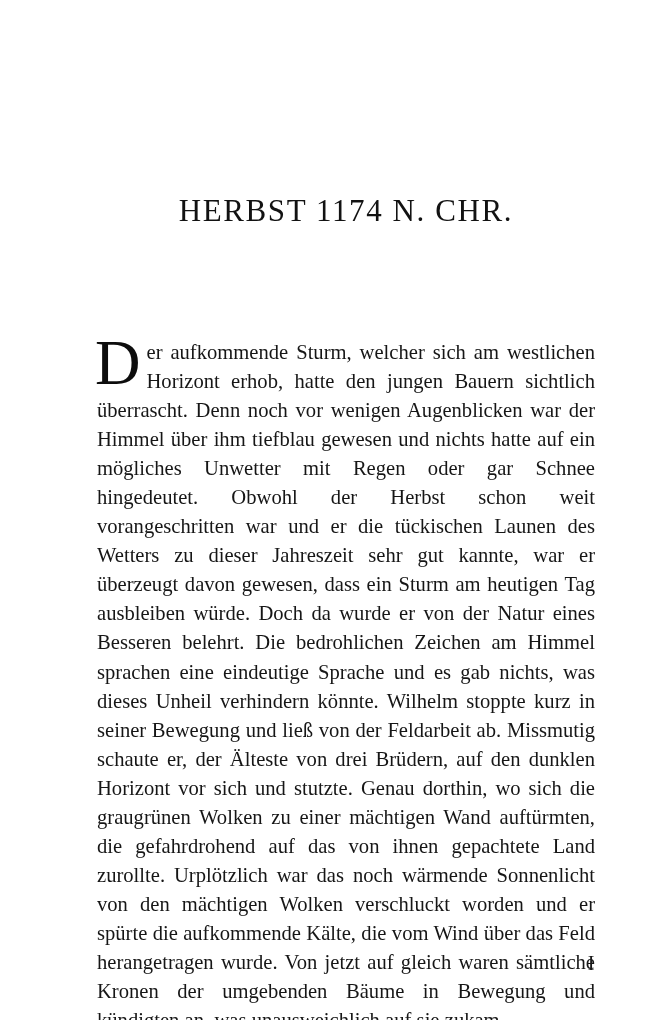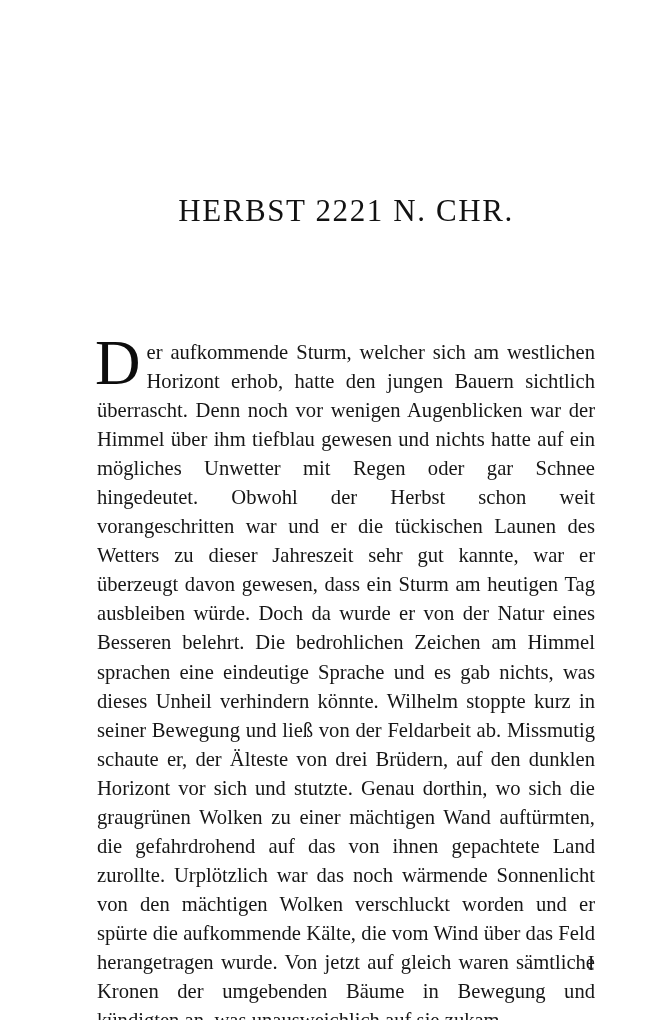--- a/index.html
+++ b/index.html
@@ -91,20 +91,20 @@
     letter-spacing: 0.5px;
     color: #1a1a1a;
   }
 </style>
 </head>
 <body>
 
 <div class="page">
   <div class="text-block">
 
-    <h1 class="chapter-title">HERBST 2221 N. CHR.</h1>
+    <h1 class="chapter-title">HERBST 1174 N. CHR.</h1>
 
     <p class="body-copy">Der aufkommende Sturm, welcher sich am westlichen Horizont erhob, hatte den jungen Bauern sichtlich überrascht. Denn noch vor wenigen Augenblicken war der Himmel über ihm tiefblau gewesen und nichts hatte auf ein mögliches Unwetter mit Regen oder gar Schnee hingedeutet. Obwohl der Herbst schon weit vorangeschritten war und er die tückischen Launen des Wetters zu dieser Jahreszeit sehr gut kannte, war er überzeugt davon gewesen, dass ein Sturm am heutigen Tag ausbleiben würde. Doch da wurde er von der Natur eines Besseren belehrt. Die bedrohlichen Zeichen am Himmel sprachen eine eindeutige Sprache und es gab nichts, was dieses Unheil verhindern könnte. Wilhelm stoppte kurz in seiner Bewegung und ließ von der Feldarbeit ab. Missmutig schaute er, der Älteste von drei Brüdern, auf den dunklen Horizont vor sich und stutzte. Genau dorthin, wo sich die graugrünen Wolken zu einer mächtigen Wand auftürmten, die gefahrdrohend auf das von ihnen gepachtete Land zurollte. Urplötzlich war das noch wärmende Sonnenlicht von den mächtigen Wolken verschluckt worden und er spürte die aufkommende Kälte, die vom Wind über das Feld herangetragen wurde. Von jetzt auf gleich waren sämtliche Kronen der umgebenden Bäume in Bewegung und kündigten an, was unausweichlich auf sie zukam.</p>
 
     <div class="folio">I</div>
 
   </div>
 </div>
 
 </body></html>

